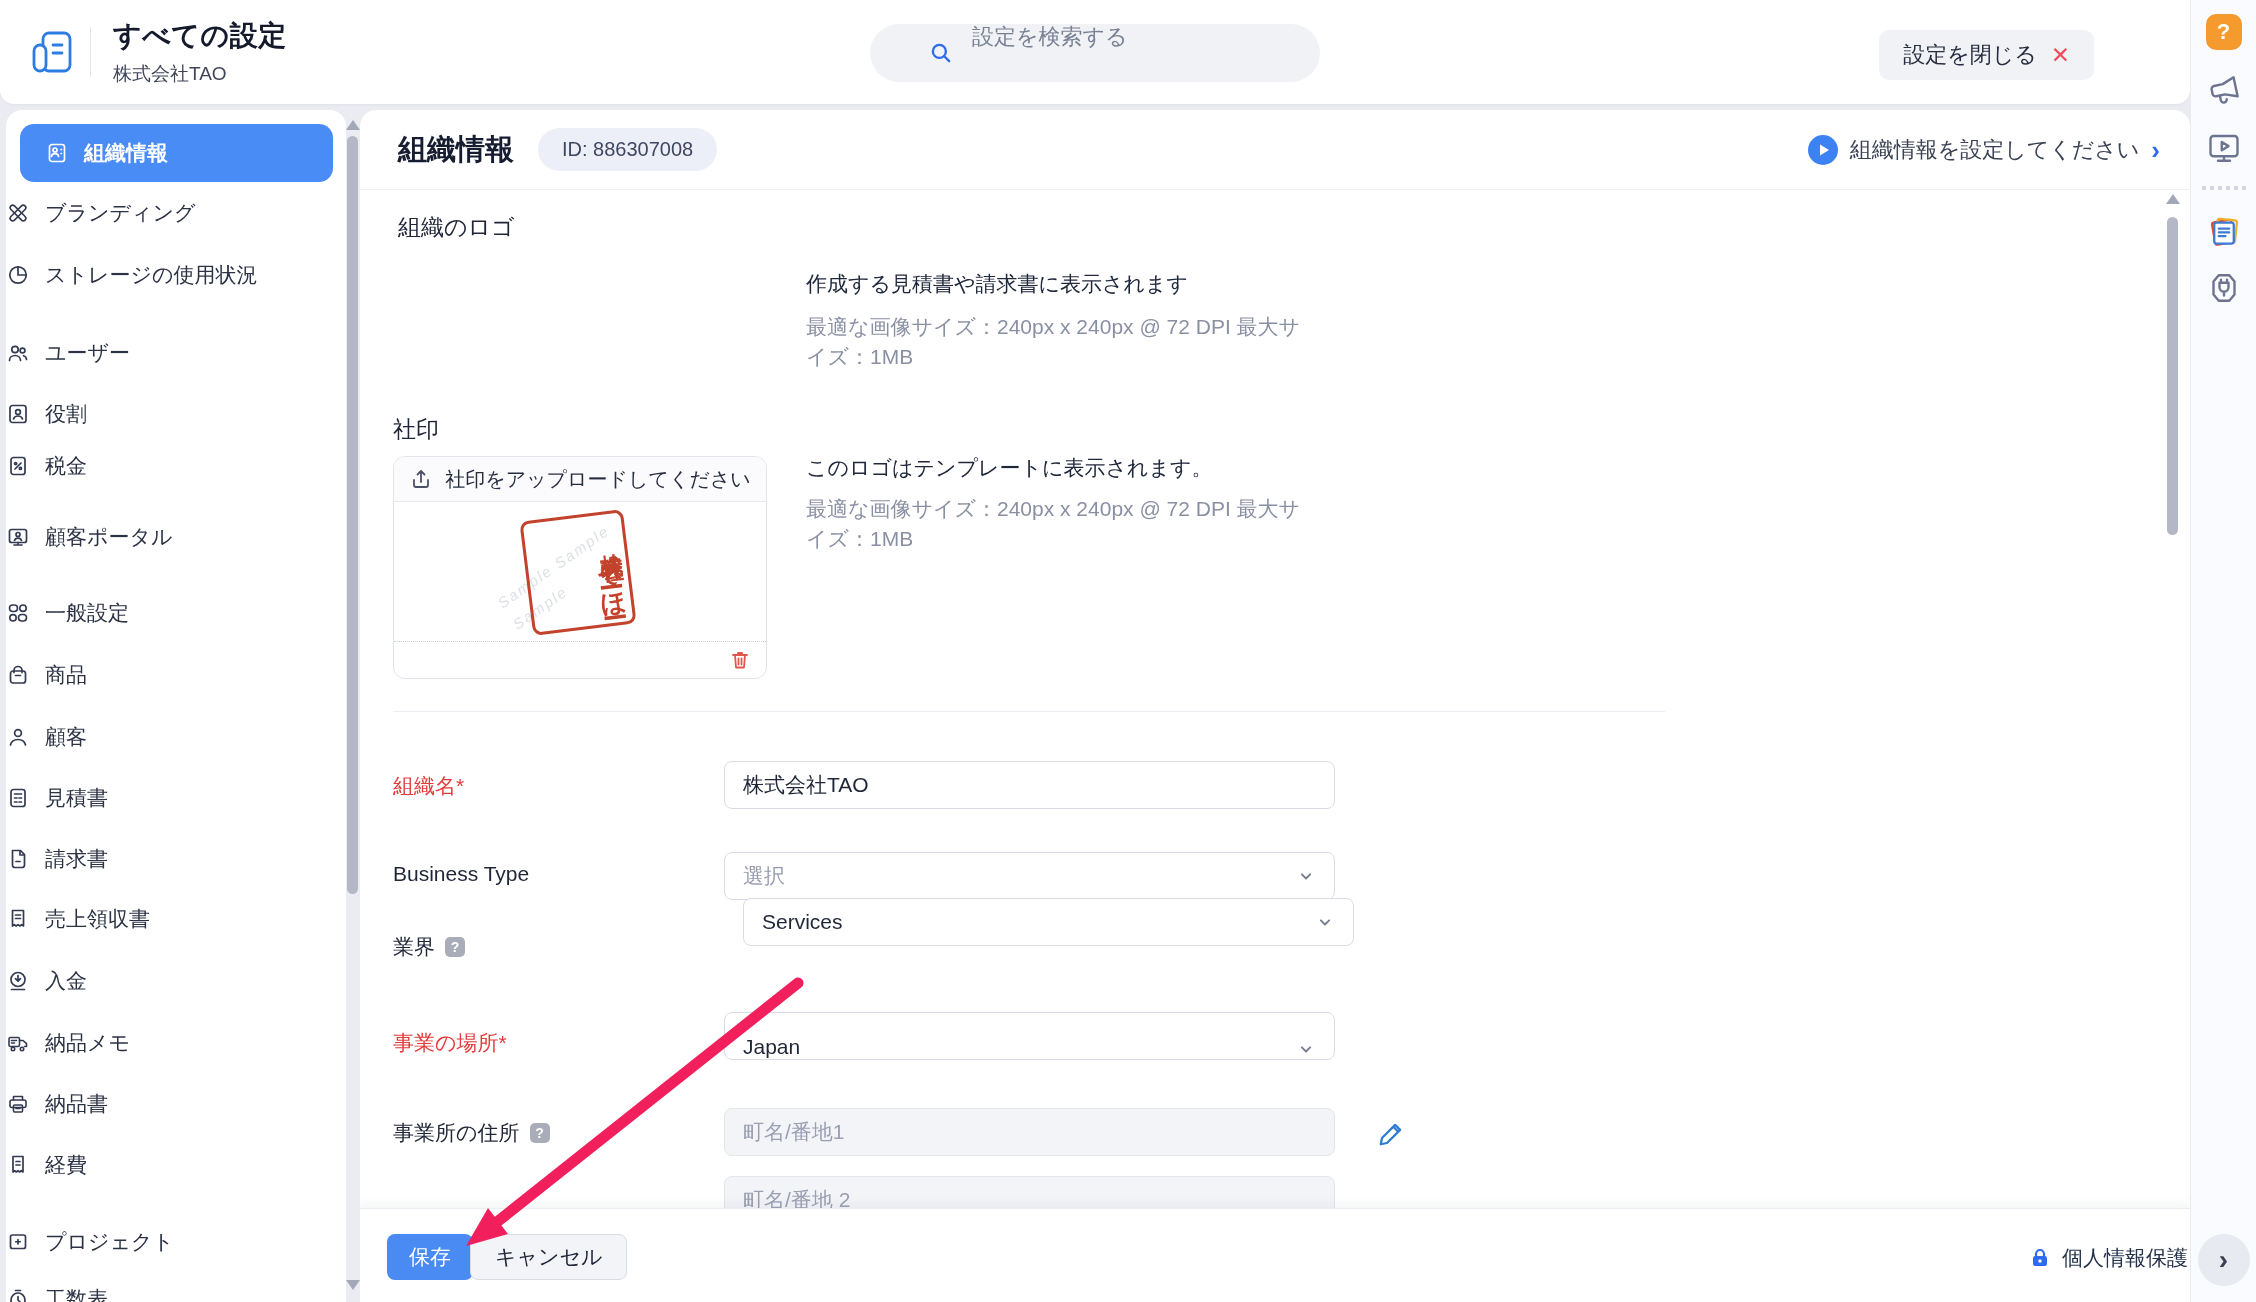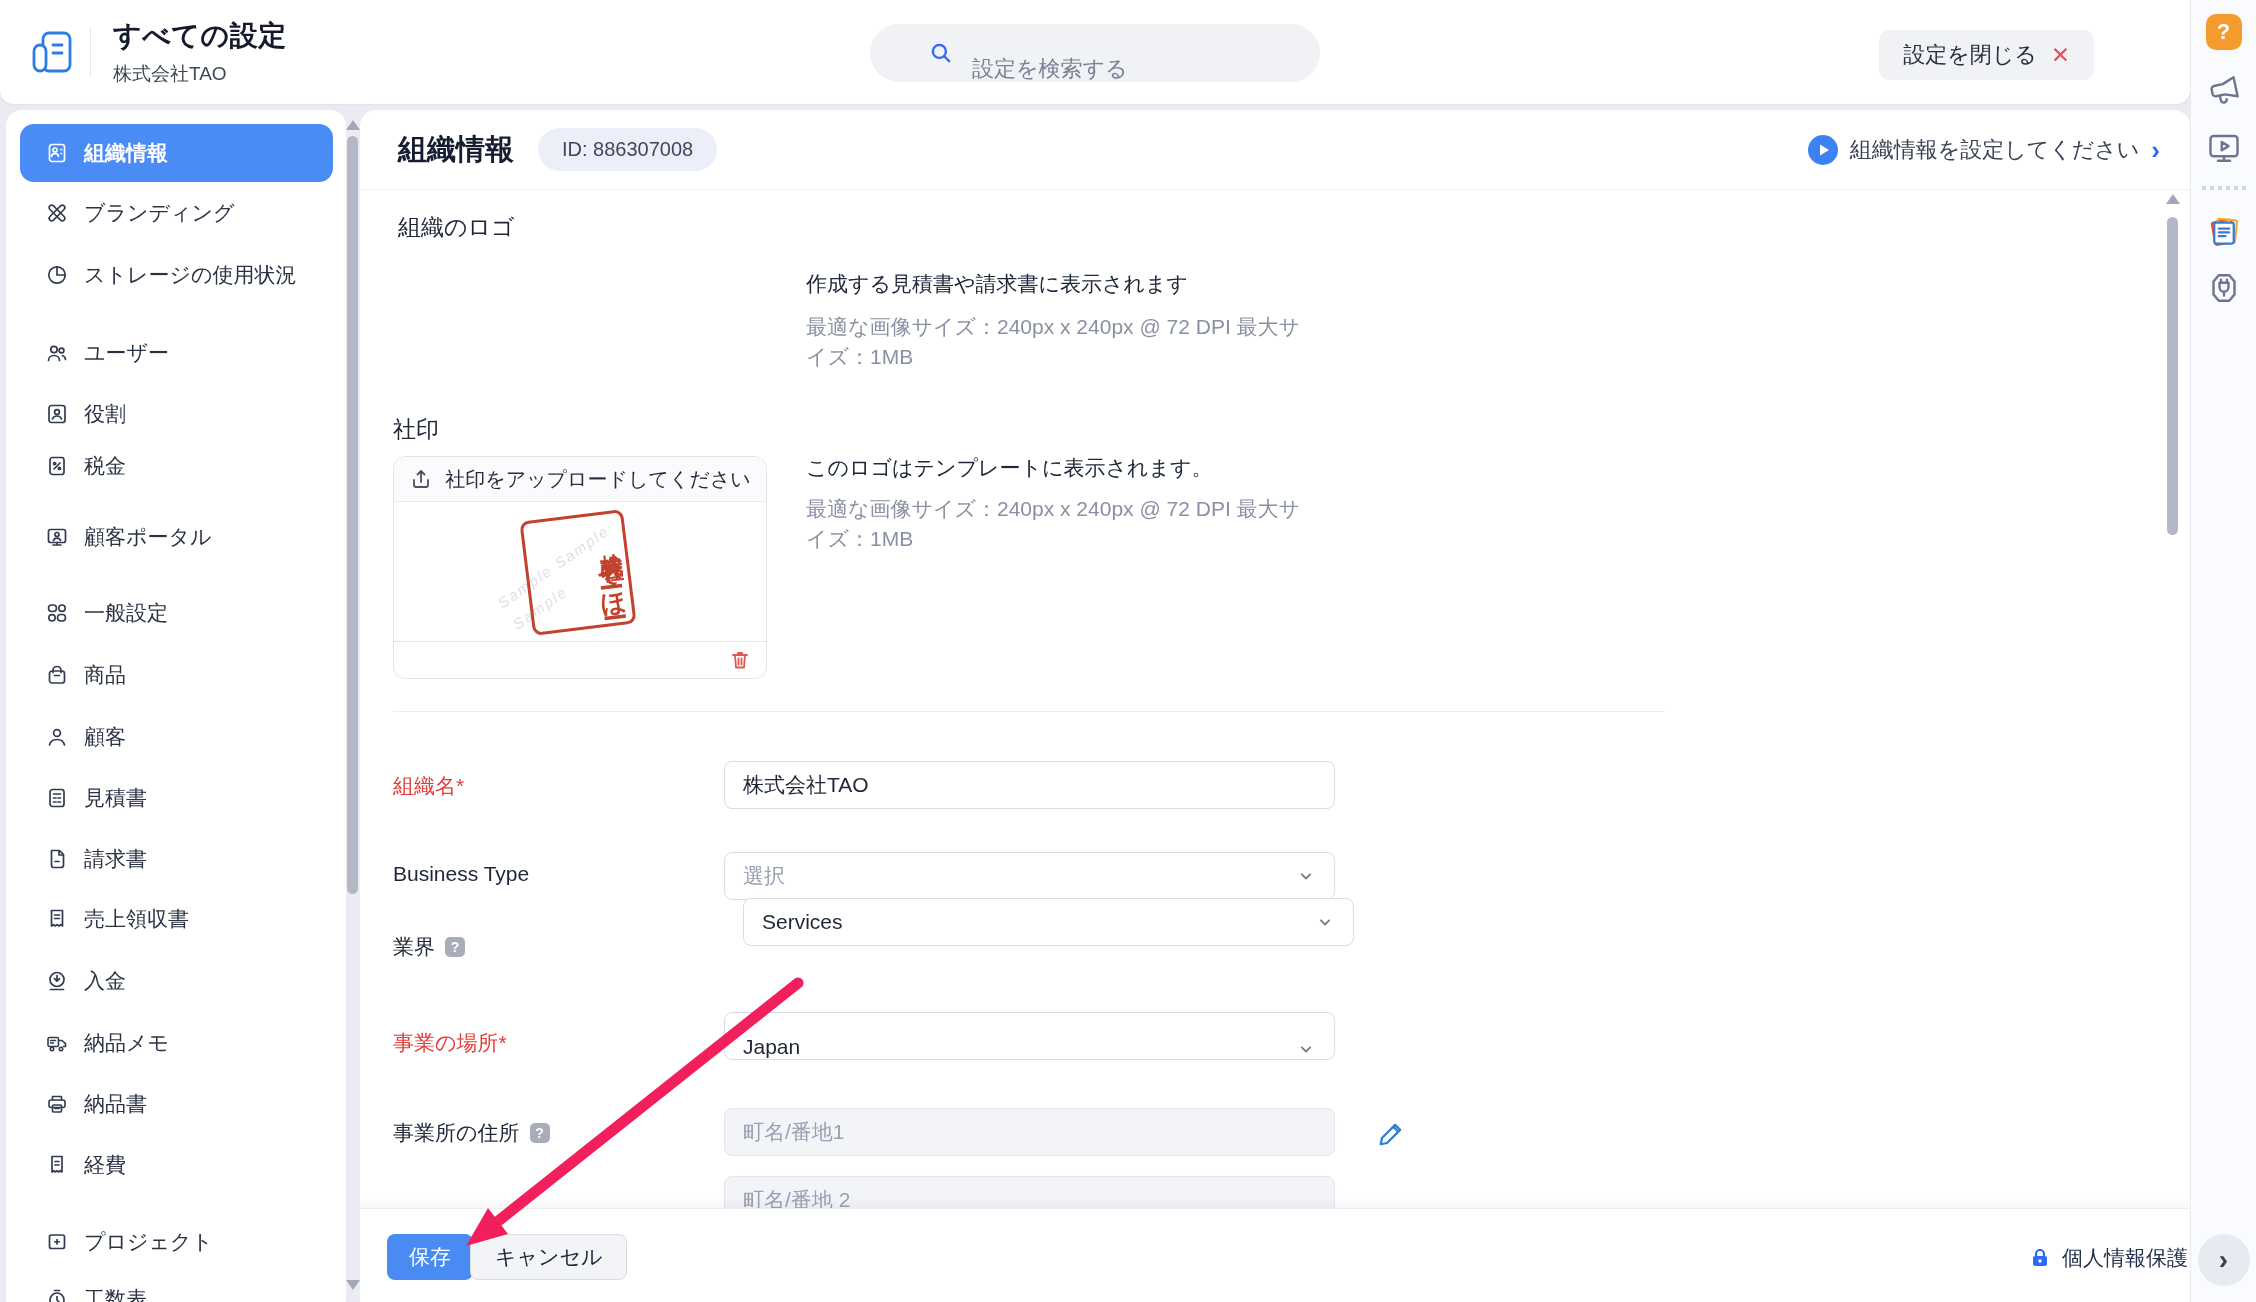--- a/index.html
+++ b/index.html
@@ -20,21 +20,21 @@
     display:flex; align-items:center; z-index:4;
   }
   .app-logo{ margin-left:28px; }
   .hdr-divider{ width:1px; height:50px; background:#e3e6ee; margin-left:14px; }
   .hdr-titles{ margin-left:22px; }
   .app-title{ font-size:28px; font-weight:bold; color:#141a2c; letter-spacing:.5px; }
   .org-subtitle{ font-size:19px; color:#3f4658; margin-top:6px; }
   .search-pill{
     position:absolute; left:870px; top:24px; width:450px; height:58px;
     background:#f1f2f6; border-radius:29px;
-    display:flex; align-items:flex-end; gap:26px; padding-left:102px;
+    display:flex; align-items:flex-start; gap:26px; padding-left:102px;
   }
   .search-pill input{
     border:none; background:transparent; outline:none;
     font-size:22px; color:#30374a; width:280px;
     font-family:inherit;
   }
   .search-pill input::placeholder{ color:#788093; }
   .close-btn{
     position:absolute; right:96px; top:30px; height:50px;
     background:#f1f2f6; border-radius:10px; border:none;
@@ -43,21 +43,21 @@
   }
   .close-x{ color:#ef4c5c; font-size:23px; font-weight:bold; }
 
   
   .sidebar{
     position:absolute; left:6px; top:110px; width:340px; height:1192px;
     background:#fff; border-radius:16px 16px 0 0; overflow:hidden; z-index:3;
   }
   .nav-item{
     position:absolute; left:0; right:0; height:44px;
-    display:flex; align-items:center; gap:15px; padding-left:39px;
+    display:flex; align-items:center; gap:15px; 
     font-size:21px; color:#2b3244; cursor:pointer;
   }
   .nav-item svg{ stroke:#333b52; flex:0 0 auto; }
   .nav-item.active{
     left:14px; right:13px; height:58px; padding-left:25px;
     background:#4a8cf6; border-radius:14px; color:#fff; font-weight:bold;
   }
   .nav-item.active svg{ stroke:#fff; }
 
   

